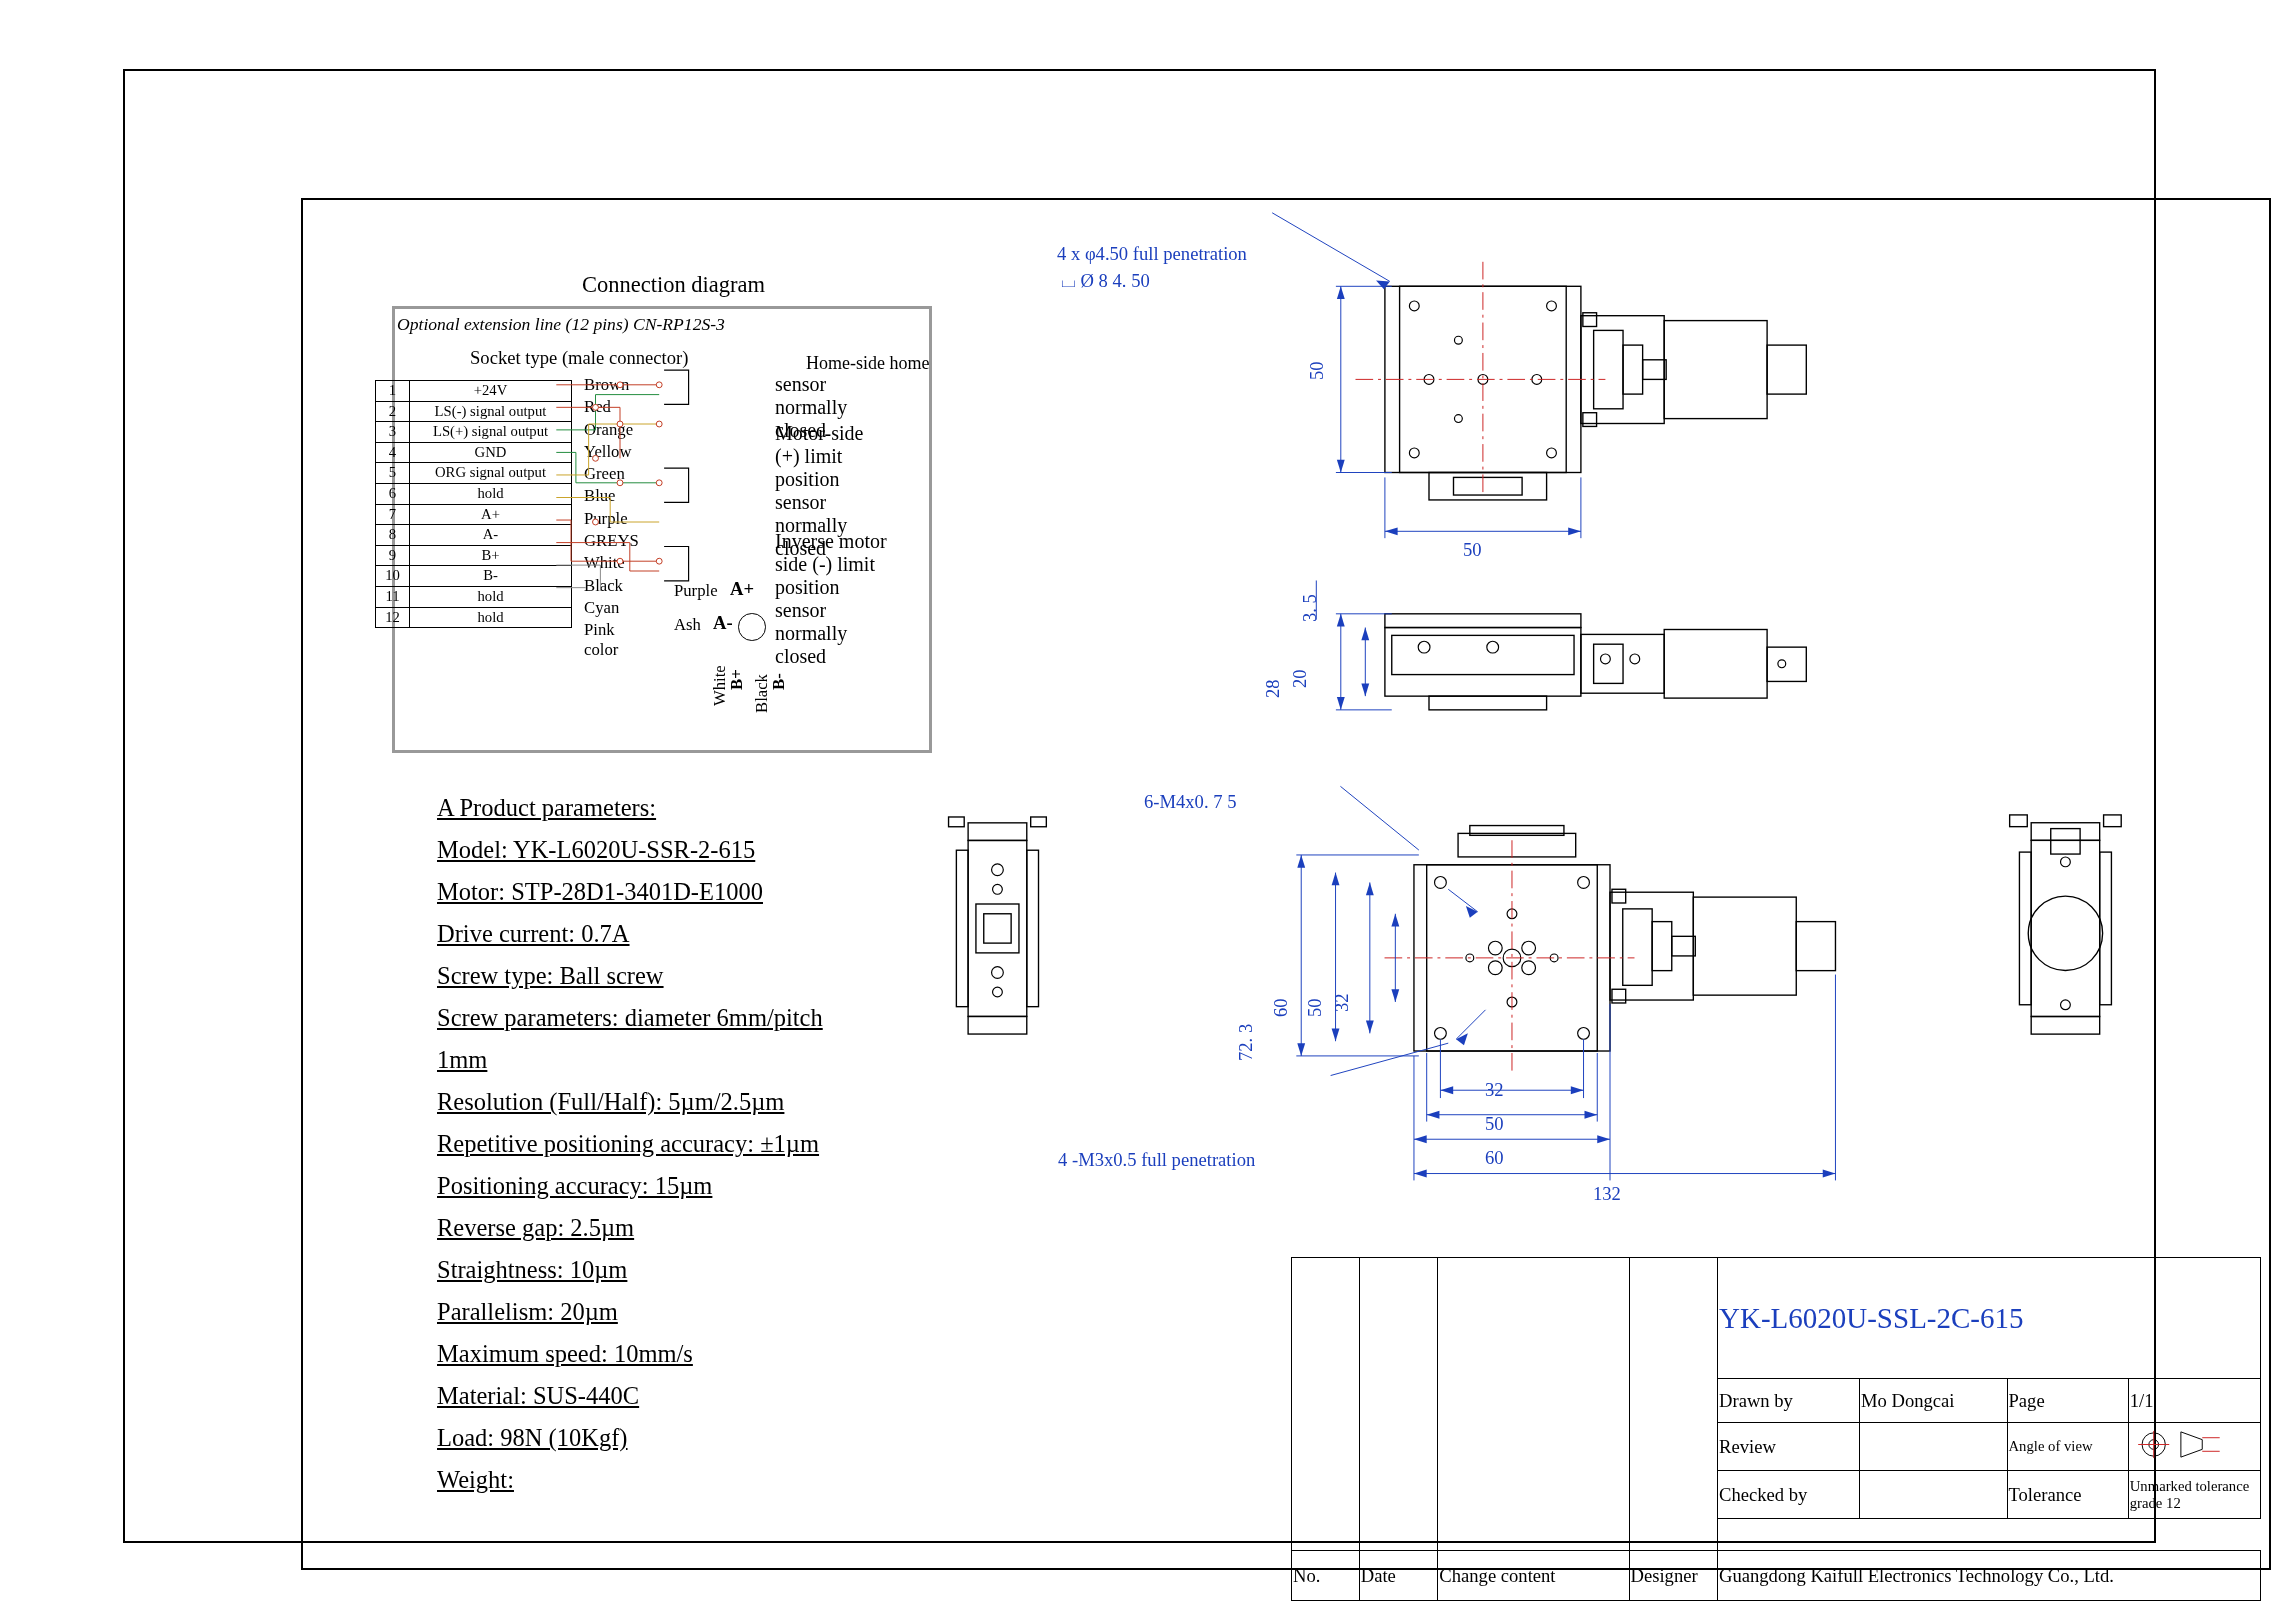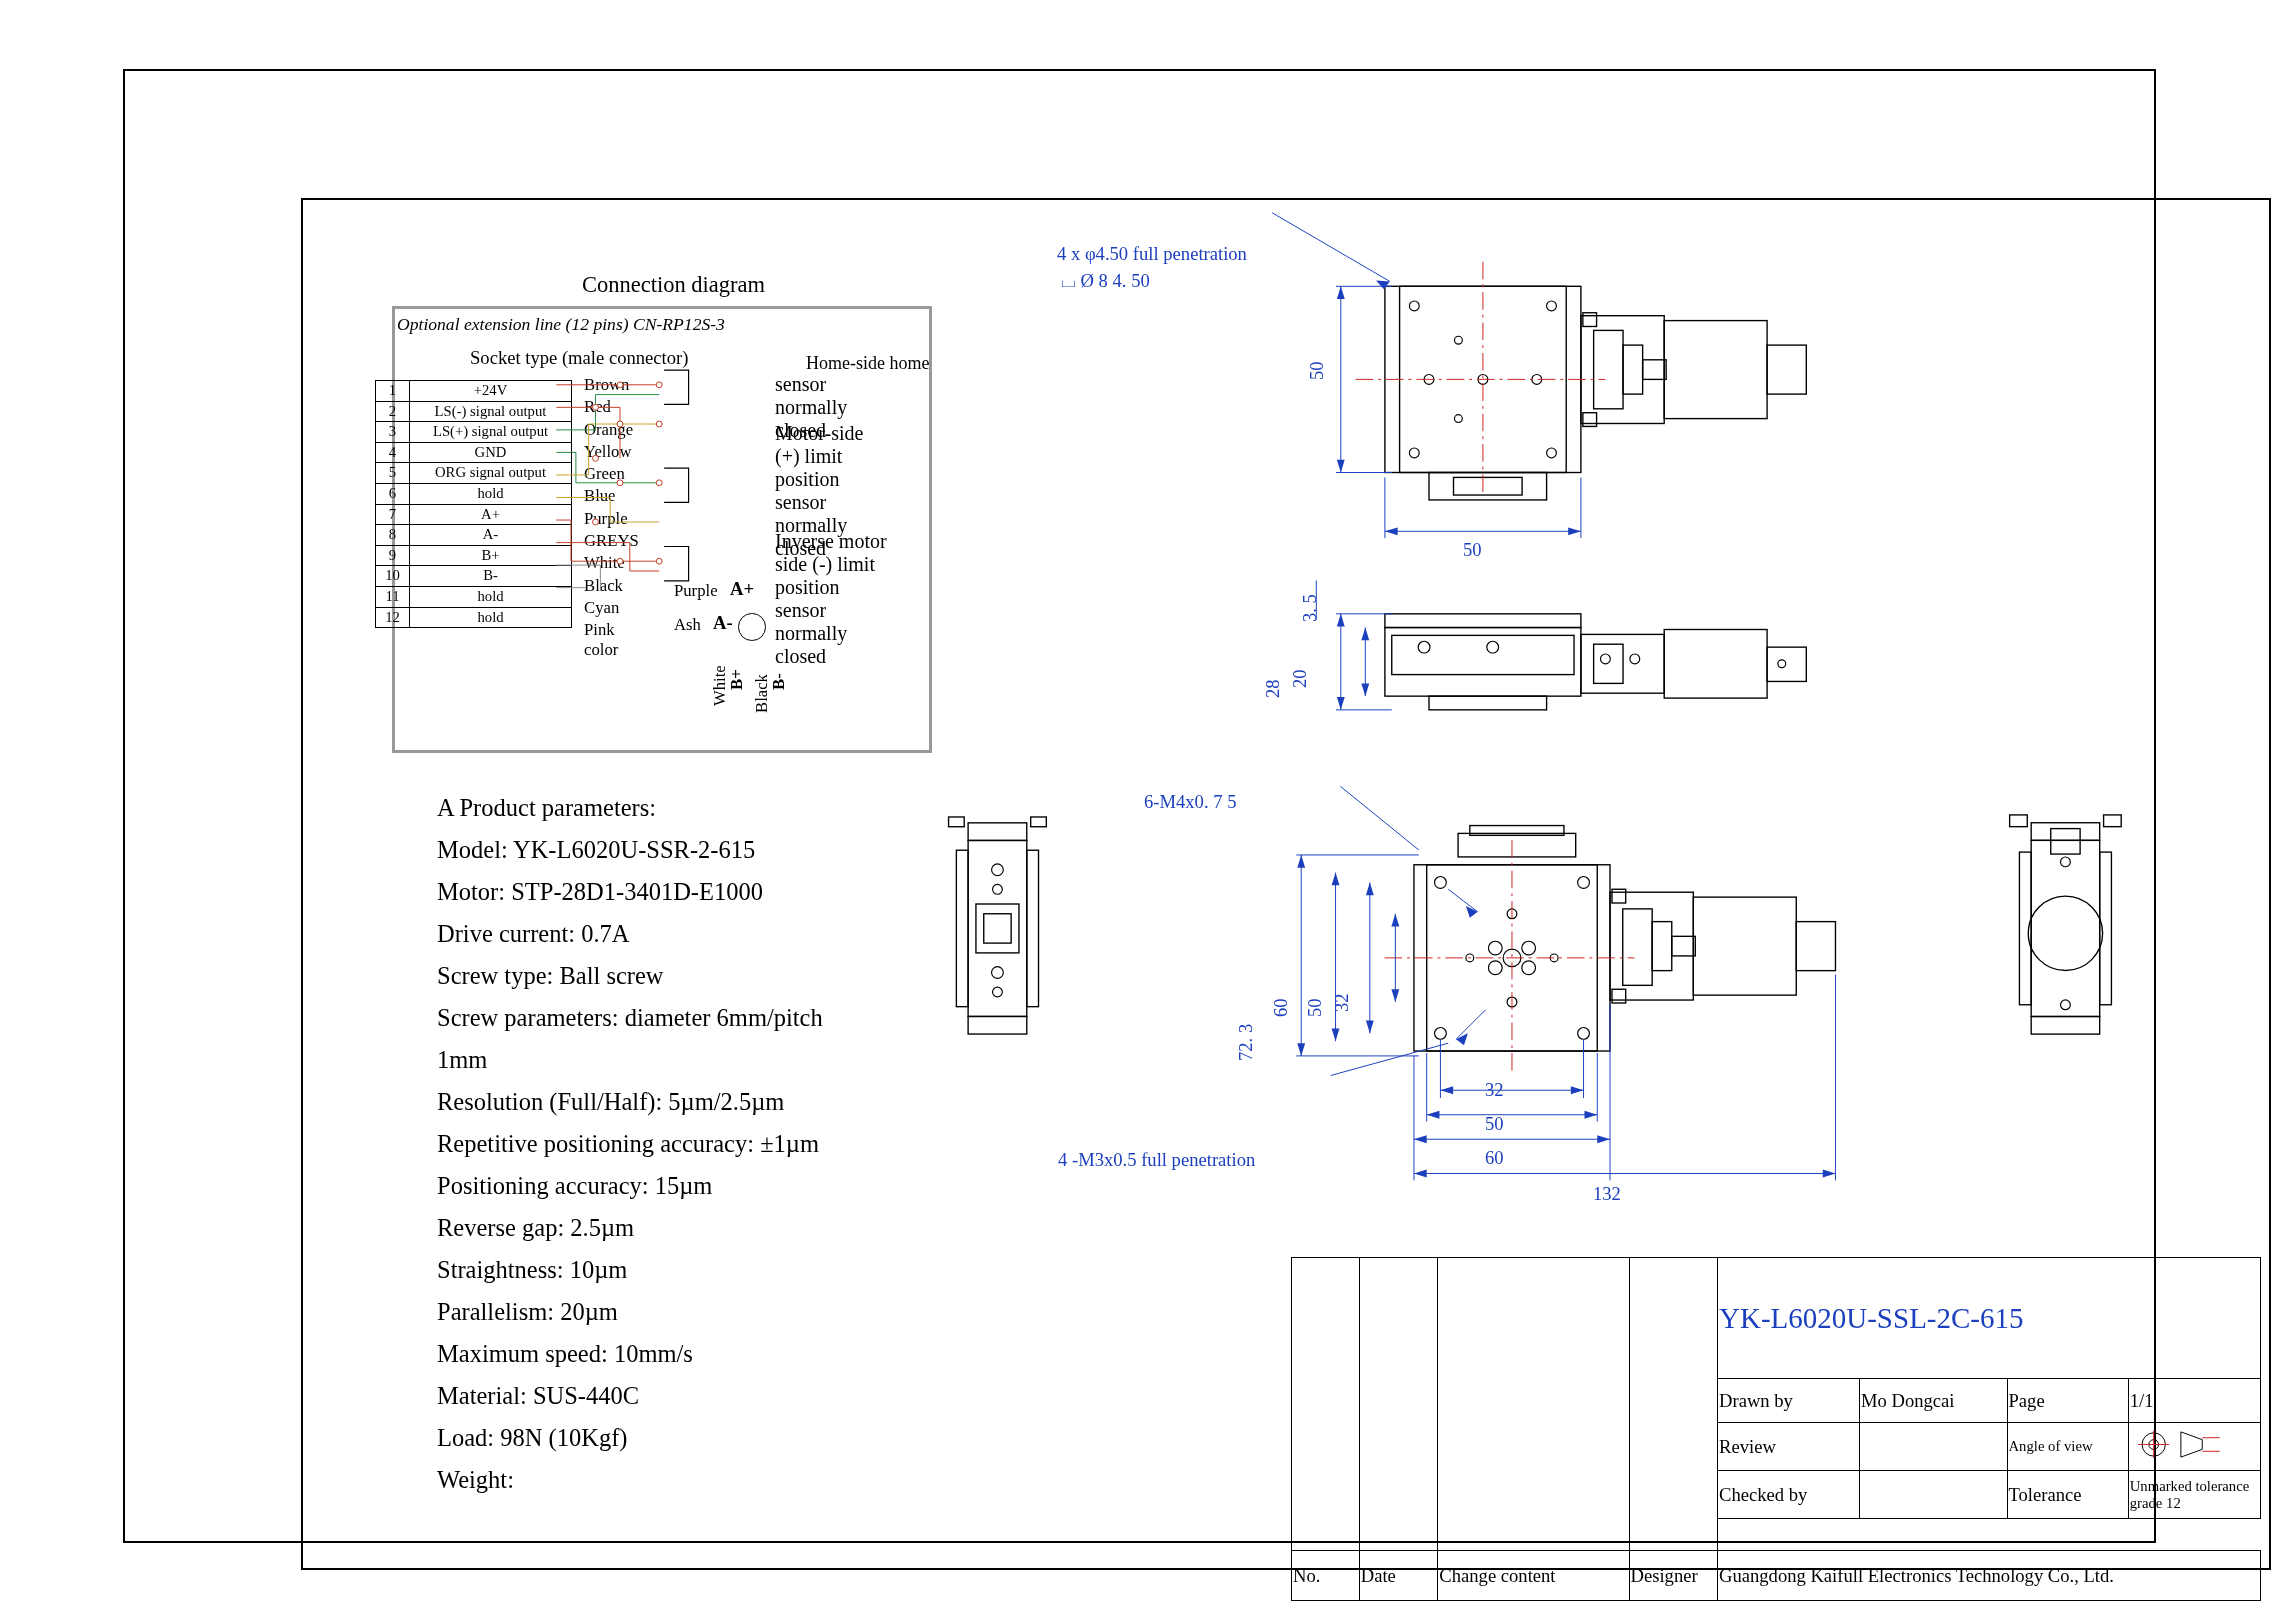--- a/index.html
+++ b/index.html
@@ -17,21 +17,21 @@
   table.pins td.num{width:29px;}
   table.pins td.lbl{width:157px;}
   .wirelist{position:absolute;left:431px;top:304px;width:93px;}
   .wirelist div{height:22.3px;line-height:19.6px;font-size:16.7px;margin-left:28px;}
   .sensor{position:absolute;font-size:20px;line-height:23px;}
   .coilwrap{position:absolute;left:549px;top:510px;font-size:16.7px;}
   .coil-circle{position:absolute;left:613px;top:542px;width:25.5px;height:25.5px;border:1px solid #000;border-radius:50%;}
   .vtext{position:absolute;font-size:16.7px;transform:rotate(-90deg);transform-origin:left top;white-space:nowrap;}
   .bold{font-weight:bold;}
   
-  .params{position:absolute;left:312px;top:716px;width:470px;font-size:24.5px;line-height:42px;}
+  .params{position:absolute;left:312px;top:716px;width:470px;font-size:24.5px;line-height:42px;text-decoration:underline;}
   .dimtxt{position:absolute;font-size:18.6px;color:#1b3fbd;white-space:nowrap;}
   
   .tb{position:absolute;left:1166px;top:1186px;width:970px;height:323px;}
   .tb table{border-collapse:collapse;width:970px;height:323px;font-size:18.6px;}
   .tb td{border:1px solid #000;vertical-align:middle;}
   .tbtitle{font-size:29px;color:#1b3fbd;}
   .small{font-size:14.7px;}
   svg{position:absolute;left:0;top:0;overflow:visible;}
 </style>
 </head>

